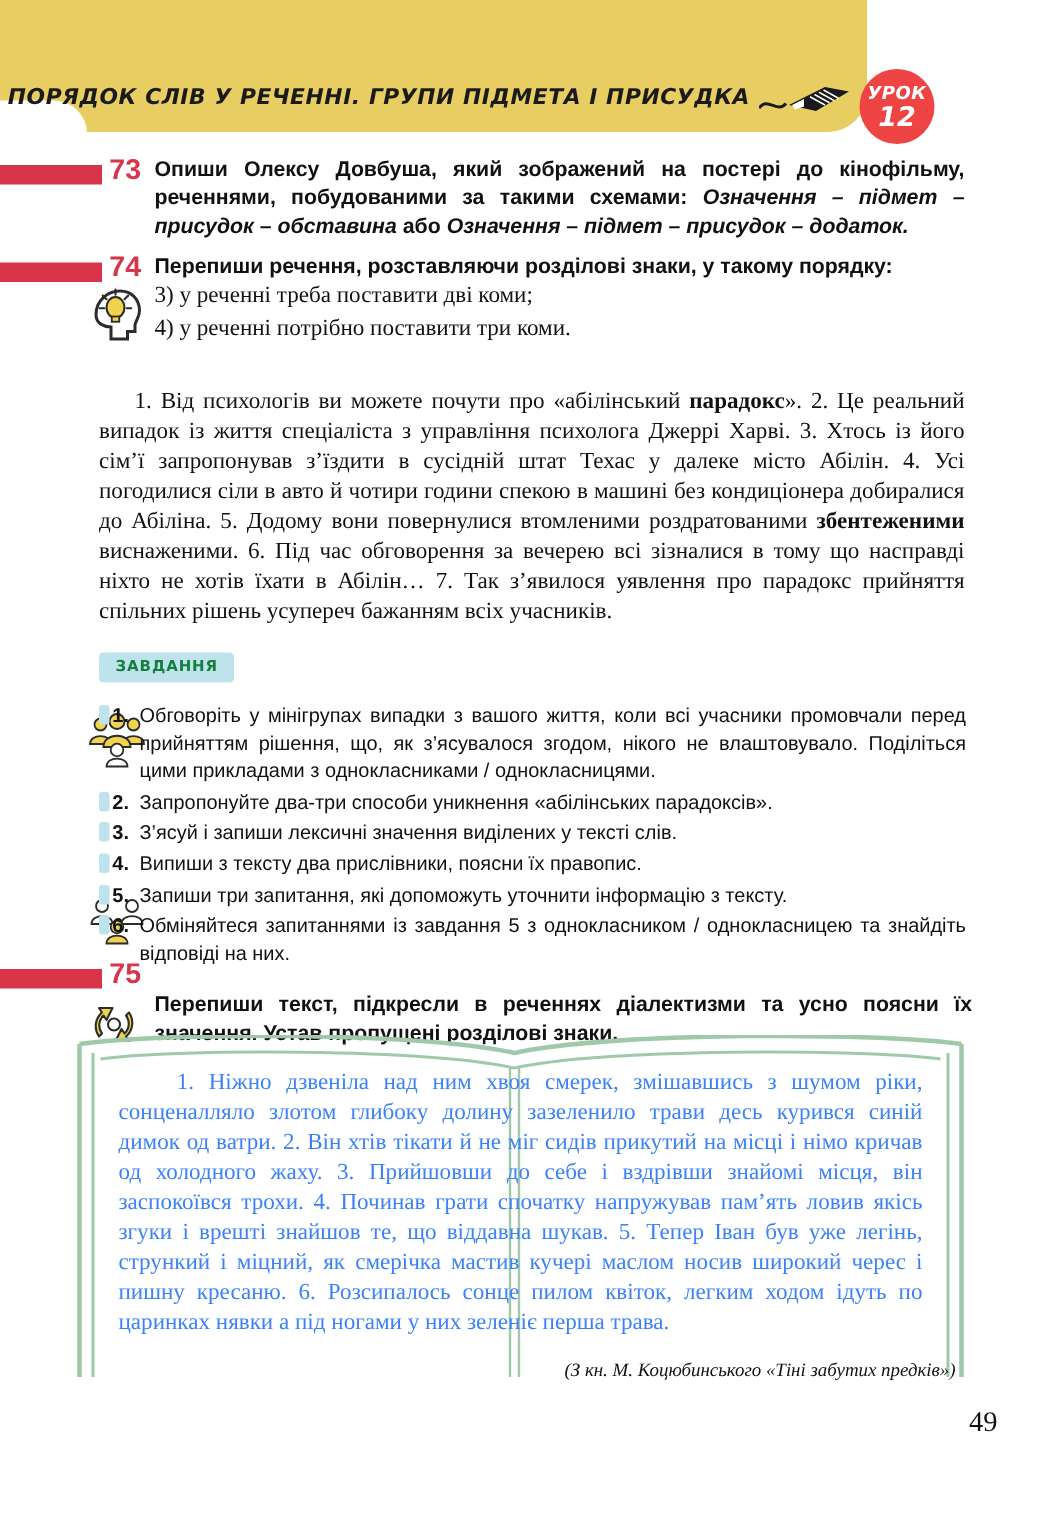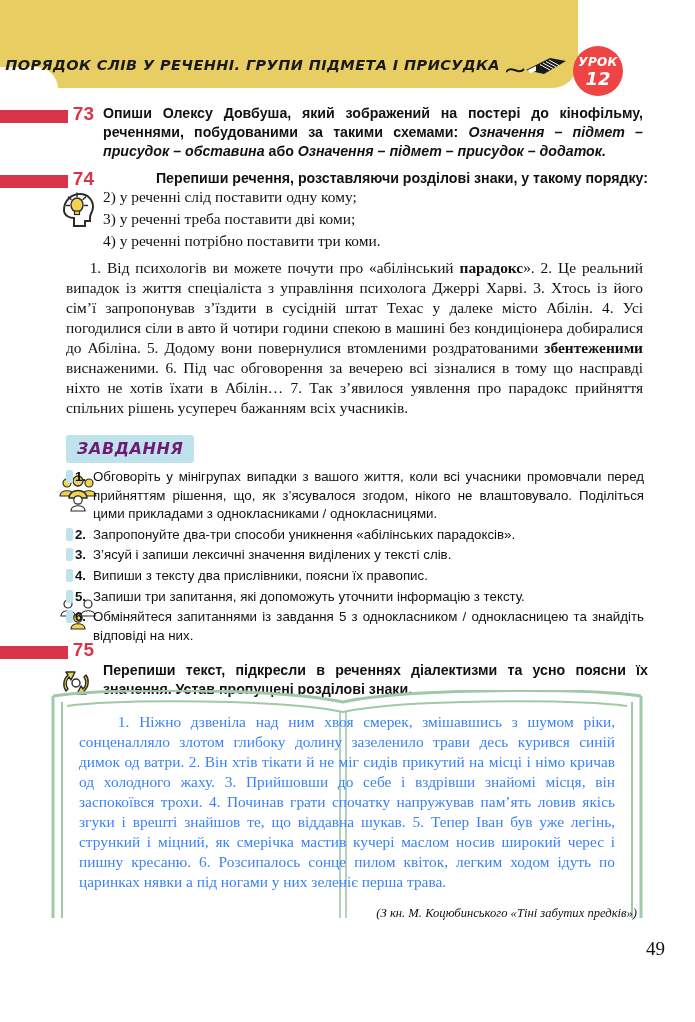--- a/index.html
+++ b/index.html
@@ -142,25 +142,24 @@
     color: #111111;
   }
 
   
   .icon-box { position: absolute; }
 
   
   .task-label {
     position: absolute;
     background: #bfe3ec;
-    color: #701a75;
+    color: #15803d;
     font-family: "DejaVu Sans", sans-serif;
     font-weight: bold;
-    font-style: italic;
-    font-size: 16px;
+    font-size: 10px;
     letter-spacing: .6px;
     padding: 4px 11px 5px 11px;
     border-radius: 3px;
   }
 
   
   .task-list {
     position: absolute;
     font-family: "Liberation Sans", sans-serif;
     font-size: 13.3px;
@@ -260,41 +259,40 @@
 </div>
 
 <div class="ex-marker" style="top:110px;"></div>
 <div class="ex-num" style="top:104px; left:60px;">73</div>
 <div class="ex-body" style="top:104px; left:103px; width:540px;">
   <span>Опиши Олексу Довбуша, який зображений на постері до кінофільму, реченнями, побудованими за такими схемами: </span><em>Означення – підмет – присудок – обставина</em><span> або </span><em>Означення – підмет – присудок – додаток.</em>
 </div>
 
 <div class="ex-marker" style="top:175px;"></div>
 <div class="ex-num" style="top:169px; left:60px;">74</div>
-<div class="ex-body" style="top:169px; left:103px; width:545px; text-align:right;">
+<div class="ex-body" style="top:169px; left:103px; width:545px; text-align:left;">
   <span>Перепиши речення, розставляючи розділові знаки, у такому порядку:</span>
 </div>
 
 <div class="icon-box" style="top:188px; left:56px; width:40px; height:44px;">
   <svg width="40" height="44" viewBox="0 0 40 44">
     <path d="M8,22 C8,12 16,6 24,6 C32,6 37,12 37,19 C37,24 34,26 34,29 L34,33 L29,33 L29,38 L18,38 L18,30 C14,30 8,28 8,22 Z" fill="none" stroke="#2b2b2b" stroke-width="2"></path>
     <ellipse cx="21" cy="17" rx="6" ry="7" fill="#f2d34f" stroke="#2b2b2b" stroke-width="1.4"></ellipse>
     <rect x="18.5" y="23" width="5" height="3.5" fill="#f2d34f" stroke="#2b2b2b" stroke-width="1.2"></rect>
     <g stroke="#2b2b2b" stroke-width="1.4" stroke-linecap="round">
       <line x1="21" y1="5" x2="21" y2="8.5"></line>
       <line x1="12.5" y1="9" x2="15" y2="11.5"></line>
       <line x1="29.5" y1="9" x2="27" y2="11.5"></line>
       <line x1="10.5" y1="17.5" x2="13.5" y2="17.5"></line>
       <line x1="31.5" y1="17.5" x2="28.5" y2="17.5"></line>
     </g>
   </svg>
 </div>
 
 <div class="numbered-list" style="top:186px; left:103px; width:520px;">
-  <div>2) у реченні слід поставити одну кому;</div>
   <div>3) у реченні треба поставити дві коми;</div>
   <div>4) у реченні потрібно поставити три коми.</div>
 </div>
 
 <div class="serif-text" style="top:258px; left:66px; width:577px;">&nbsp;&nbsp;&nbsp;&nbsp;1. Від психологів ви можете почути про «абілінський <b>парадокс</b>». 2. Це реальний випадок із життя спеціаліста з управління психолога Джеррі Харві. 3. Хтось із його сім’ї запропонував з’їздити в сусідній штат Техас у далеке місто Абілін. 4. Усі погодилися сіли в авто й чотири години спекою в машині без кондиціонера добиралися до Абіліна. 5. Додому вони повернулися втомленими роздратованими <b>збентеженими</b> виснаженими. 6. Під час обговорення за вечерею всі зізналися в тому що насправді ніхто не хотів їхати в Абілін… 7. Так з’явилося уявлення про парадокс прийняття спільних рішень усупереч бажанням всіх учасників.</div>
 
 <div class="task-label" style="top:435px; left:66px;">ЗАВДАННЯ</div>
 
 <div class="icon-box" style="top:474px; left:58px; width:40px; height:38px;">
   <svg width="40" height="38" viewBox="0 0 40 38">

